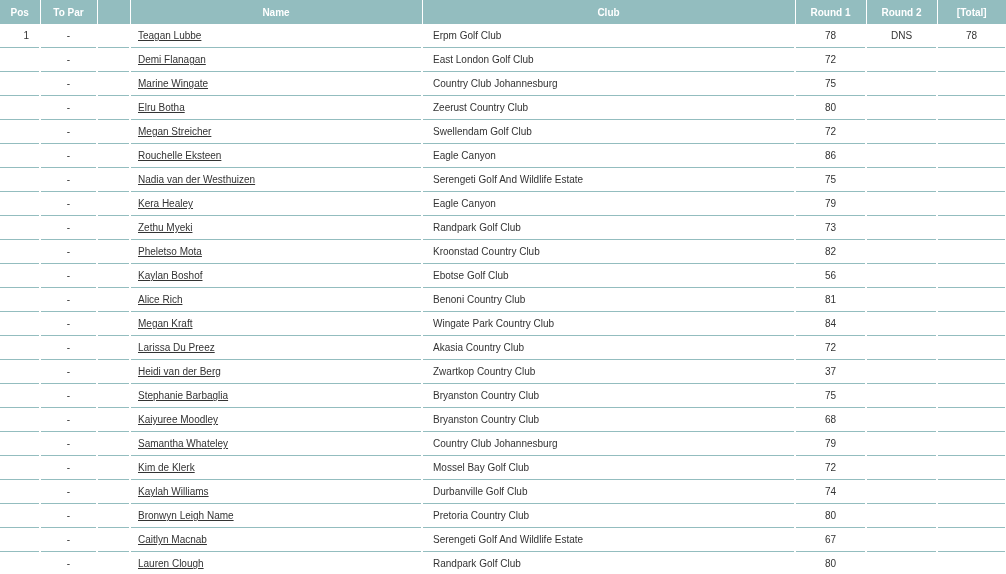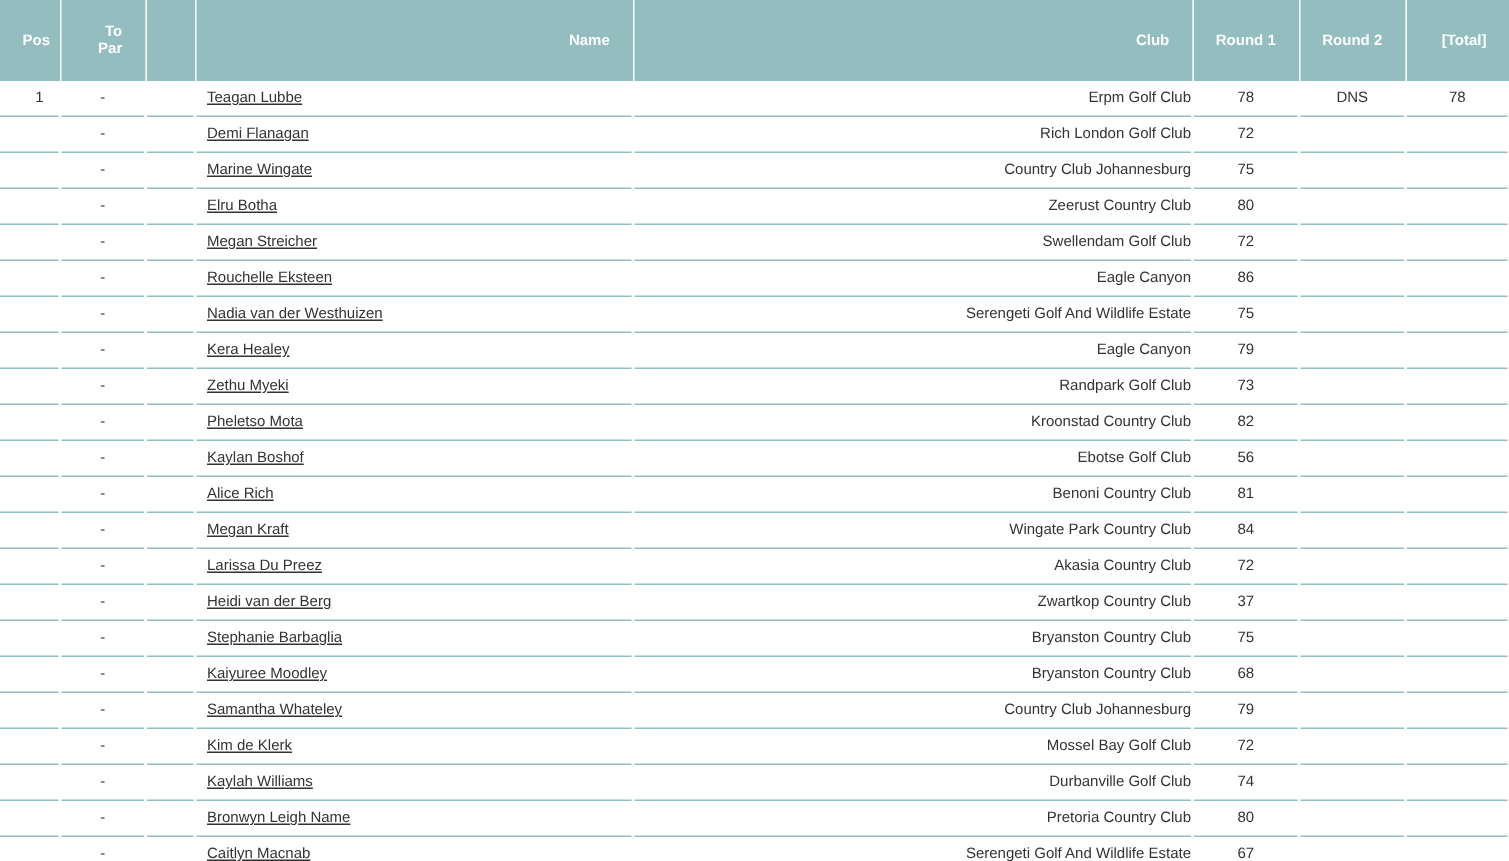--- a/index.html
+++ b/index.html
@@ -8,34 +8,34 @@
   col.c-pos { width:40px; }
   col.c-topar { width:57px; }
   col.c-blank { width:33px; }
   col.c-name { width:292px; }
   col.c-club { width:373px; }
   col.c-r1 { width:71px; }
   col.c-r2 { width:71px; }
   col.c-total { width:69px; }
   thead th {
     background:#93bdbf; color:#ffffff; font-size:10px; font-weight:bold;
-    height:24px; padding:15px; text-align:right;
+    height:24px; padding:0; text-align:center;
     border-right:1px solid #ffffff;
   }
   thead th:last-child { border-right:none; }
   tbody td {
     font-size:10px; color:#333333; height:23px; padding:0;
     border-bottom:1px solid #93bdbf; border-right:2px solid #ffffff;
     white-space:nowrap; overflow:hidden;
   }
   tbody tr:last-child td { border-bottom:1px solid #b0b0b0; }
   td.pos { text-align:right; padding-right:10px; }
   td.topar { text-align:center; }
   td.name { padding-left:7px;text-decoration:underline; }
-  td.club { padding-left:10px;text-align:right; }
+  td.club { padding-left:10px; }
   td.num { text-align:center; }
 </style>
 </head>
 <body>
 
 <table>
   <colgroup>
     <col class="c-pos">
       <col class="c-topar">
       <col class="c-blank">
@@ -66,21 +66,21 @@
         <td class="club">Erpm Golf Club</td>
         <td class="num">78</td>
         <td class="num">DNS</td>
         <td class="num">78</td>
       </tr>
       <tr>
         <td class="pos"></td>
         <td class="topar">-</td>
         <td class="blank"></td>
         <td class="name">Demi Flanagan</td>
-        <td class="club">Rich London Golf Club</td>
+        <td class="club">East London Golf Club</td>
         <td class="num">72</td>
         <td class="num"></td>
         <td class="num"></td>
       </tr>
       <tr>
         <td class="pos"></td>
         <td class="topar">-</td>
         <td class="blank"></td>
         <td class="name">Marine Wingate</td>
         <td class="club">Country Club Johannesburg</td>

